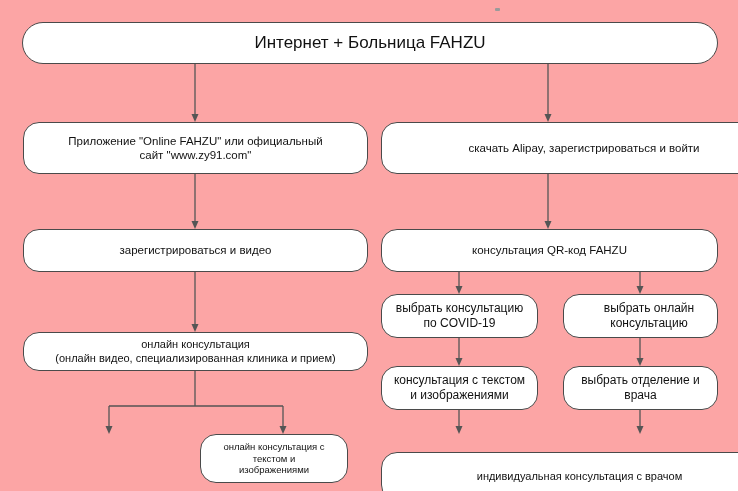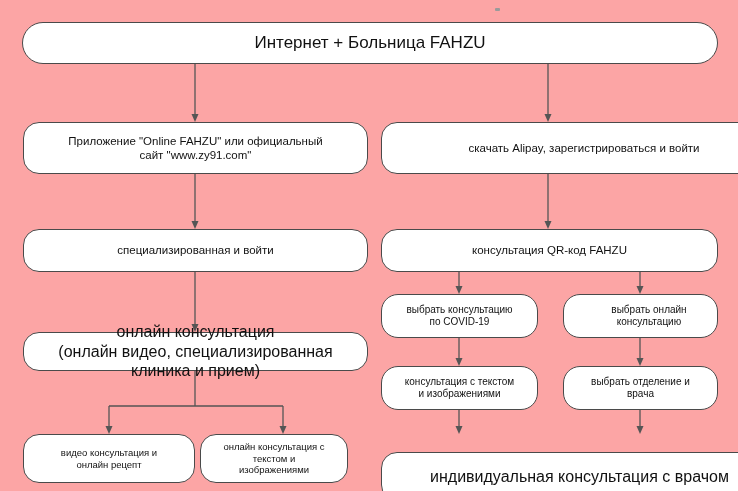--- a/index.html
+++ b/index.html
@@ -30,22 +30,22 @@
     line-height: 1.22;
     padding: 2px 8px;
     color: #111111;
     white-space: pre-line;
   }
   .node.title-node {
     border-radius: 24px;
     font-size: 17px;
   }
   .node.wide-node   { font-size: 11.5px; }
-  .node.mid-node    { font-size: 16px; }
-  .node.small-node  { font-size: 10px; border-radius: 17px; }
+  .node.mid-node    { font-size: 11px; }
+  .node.small-node  { font-size: 12px; }
   .node.tiny-node   { font-size: 9.5px; }
 
   svg#edges {
     position: absolute;
     left: 0;
     top: 0;
     width: 738px;
     height: 491px;
     pointer-events: none;
   }
@@ -115,41 +115,39 @@
 
   <div class="speck" style="left:495px; top:8px;"></div>
 
   <div class="node title-node" style="left:22px; top:22px; width:696px; height:42px;">Интернет + Больница FAHZU</div>
 
   <div class="node wide-node" style="left:23px; top:122px; width:345px; height:52px;">Приложение "Online FAHZU" или официальный
 сайт "www.zy91.com"</div>
 
   <div class="node wide-node" style="left:381px; top:122px; width:406px; height:52px;">скачать Alipay, зарегистрироваться и войти</div>
 
-  <div class="node wide-node" style="left:23px; top:229px; width:345px; height:43px;">специализированная и войти</div>
+  <div class="node wide-node" style="left:23px; top:229px; width:345px; height:43px;">зарегистрироваться и видео</div>
 
   <div class="node wide-node" style="left:381px; top:229px; width:337px; height:43px;">консультация QR-код FAHZU</div>
 
   <div class="node small-node" style="left:381px; top:294px; width:157px; height:44px;">выбрать консультацию
 по COVID-19</div>
 
   <div class="node small-node" style="left:563px; top:294px; width:155px; height:44px;padding-left:25px;">выбрать онлайн
 консультацию</div>
 
   <div class="node small-node" style="left:563px; top:366px; width:155px; height:44px;">выбрать отделение и
 врача</div>
 
   <div class="node small-node" style="left:381px; top:366px; width:157px; height:44px;">консультация с текстом
 и изображениями</div>
 
   <div class="node mid-node" style="left:23px; top:332px; width:345px; height:39px;">онлайн консультация
 (онлайн видео, специализированная клиника и прием)</div>
 
-  <div class="node tiny-node" style="left:23px; top:434px; width:172px; height:49px;">видео консультация и
-онлайн рецепт</div>
 
   <div class="node tiny-node" style="left:200px; top:434px; width:148px; height:49px;">онлайн консультация с
 текстом и
 изображениями</div>
 
   <div class="node mid-node" style="left:381px; top:412px; width:397px; height:49px;margin-top:40px;">индивидуальная консультация с врачом</div>
 
 </div>
 
 </body></html>

